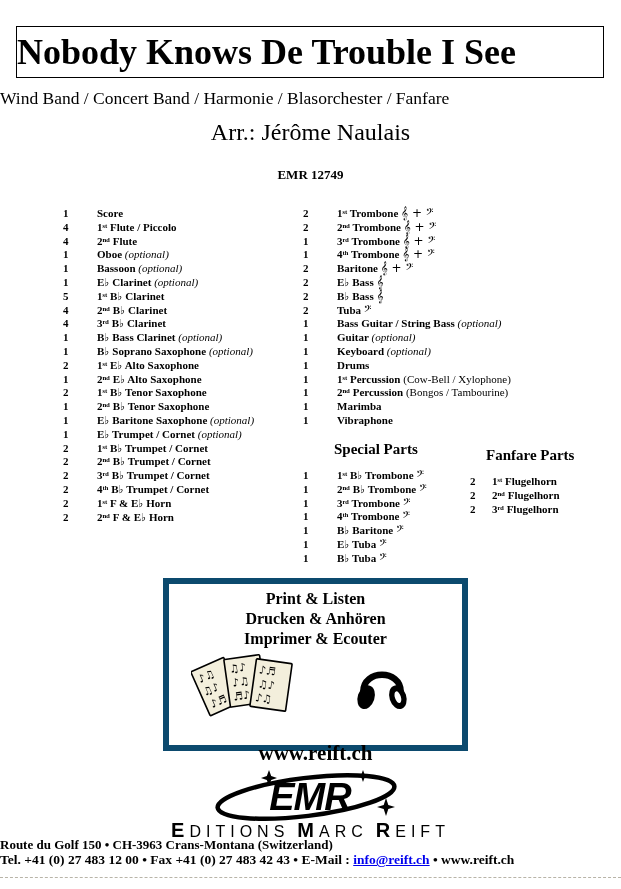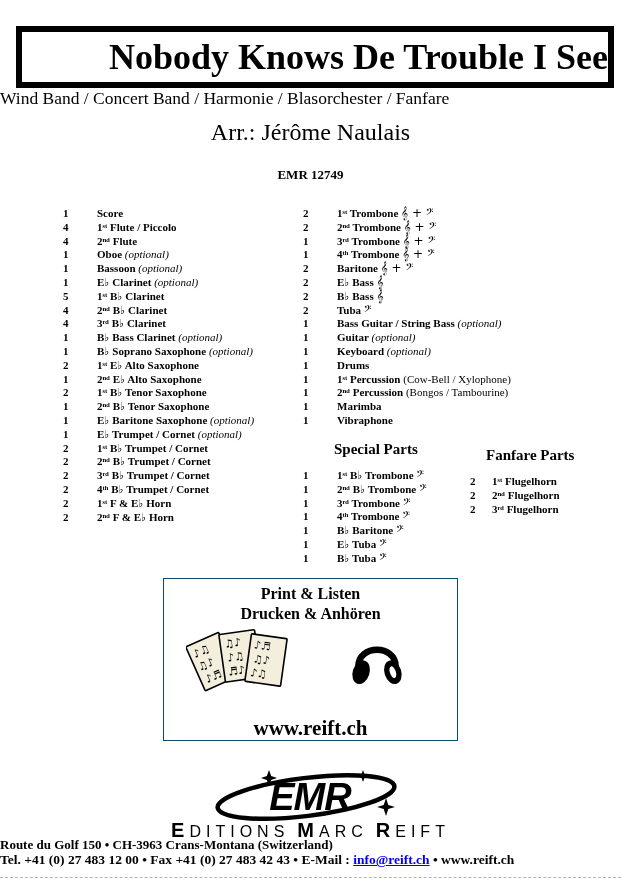--- a/index.html
+++ b/index.html
@@ -2,21 +2,21 @@
 <html><head>
 <meta charset="utf-8">
 <style>
   html,body{margin:0;padding:0;background:#fff;}
   .page{
     position:relative;width:621px;height:889px;background:#ffffff;overflow:hidden;
     font-family:"Liberation Serif","DejaVu Serif","DejaVu Sans",serif;color:#000;
   }
   .title-box{
     position:absolute;left:16px;top:26px;width:586px;height:50px;
-    border:6px solid #000000;display:flex;align-items:center;justify-content:flex-end;
+    border:1px solid #000000;display:flex;align-items:center;justify-content:flex-start;
   }
   .title{font-size:36px;font-weight:bold;white-space:nowrap;}
   .subtitle{position:absolute;top:88px;left:0;width:100%;font-size:17.5px;}
   .arranger{position:absolute;top:119px;left:0;width:100%;text-align:center;font-size:24px;font-weight:normal;}
   .catalog-no{position:absolute;top:167px;left:0;width:100%;text-align:center;font-size:13px;font-weight:bold;}
 
   .col{position:absolute;font-size:11px;line-height:13.8px;white-space:nowrap;}
   .col-left{left:63px;top:207px;width:240px;}
   .col-right{left:303px;top:207px;width:315px;}
   .row{display:flex;}
@@ -28,21 +28,21 @@
 
   .special{position:absolute;left:303px;top:441px;font-size:11px;line-height:13.8px;white-space:nowrap;}
   .fanfare{position:absolute;left:470px;top:447px;font-size:11px;line-height:13.8px;white-space:nowrap;}
   .sec-head{font-size:15px;line-height:17px;font-weight:bold;margin-bottom:11px;}
   .special .sec-head{margin-left:31px;}
   .fanfare .sec-head{margin-left:16px;}
   .fanfare .qty{width:22px;}
 
   .promo{
     position:absolute;left:163px;top:578px;width:293px;height:161px;
-    border:1px solid #0c4a6e;text-align:center;
+    border:6px solid #0c4a6e;text-align:center;
   }
   .promo-line{font-size:16px;line-height:20px;font-weight:bold;}
   .promo-line:first-child{margin-top:5px;}
   .promo-icons{position:relative;height:92px;}
   .sheet-icon{position:absolute;left:22px;top:2px;}
   .phones-icon{position:absolute;right:52px;top:8px;}
   .website{font-size:21px;font-weight:bold;}
 
   .logo{position:absolute;top:770px;left:0;width:100%;text-align:center;}
   .publisher{
@@ -328,20 +328,21 @@
         <div class="row">
           <span class="qty">2</span>
           <span class="pname"><b>3ʳᵈ Flugelhorn</b></span>
         </div>
       </div>
   </div>
 
   <div class="promo">
     <div class="promo-line">Print &amp; Listen</div>
     <div class="promo-line">Drucken &amp; Anhören</div>
+    <div class="promo-line">Imprimer &amp; Ecouter</div>
     <div class="promo-icons">
       <svg class="sheet-icon" width="112" height="88" viewBox="0 0 112 88">
         <g transform="rotate(-24 25 36)">
           <rect x="8" y="12" width="36" height="48" rx="1" fill="#f3efdc" stroke="#000" stroke-width="1.6"></rect>
           <text x="12" y="26" font-size="11" font-family="DejaVu Sans,sans-serif">♪♫</text>
           <text x="11" y="40" font-size="11" font-family="DejaVu Sans,sans-serif">♫♪</text>
           <text x="13" y="54" font-size="11" font-family="DejaVu Sans,sans-serif">♪♬</text>
         </g>
         <g transform="rotate(-8 53 30)">
           <rect x="36" y="6" width="36" height="48" rx="1" fill="#f3efdc" stroke="#000" stroke-width="1.6"></rect>

